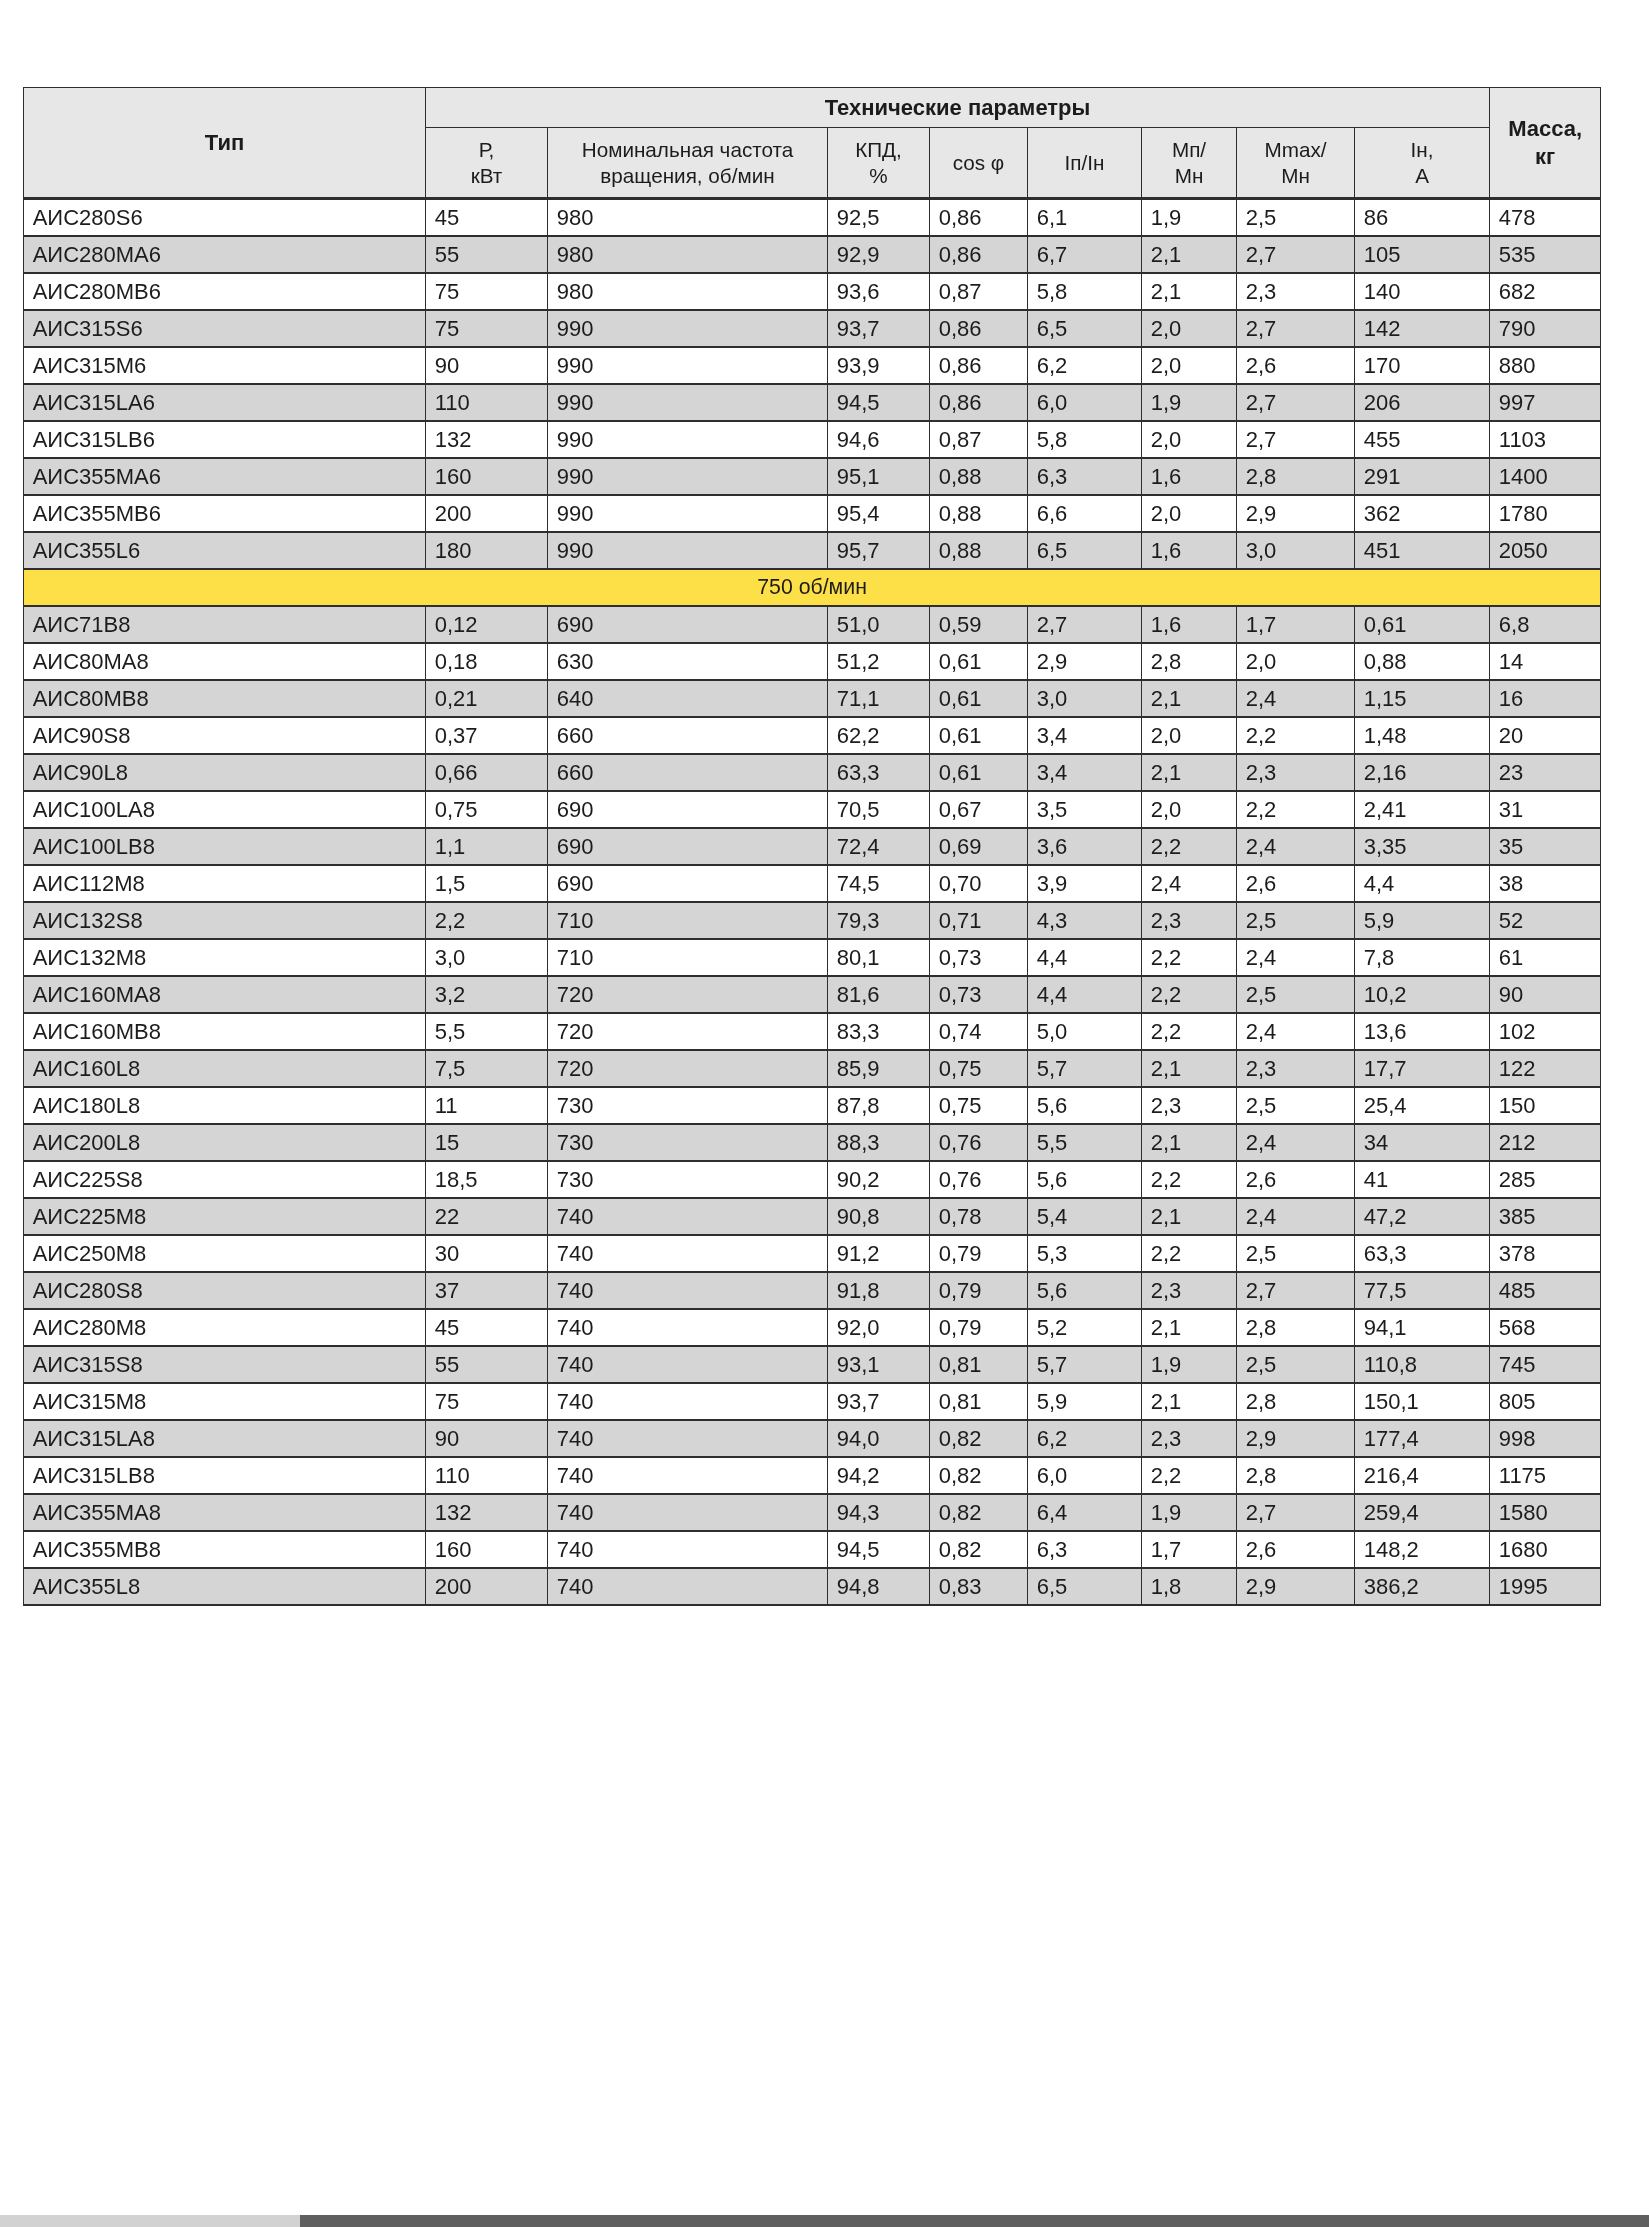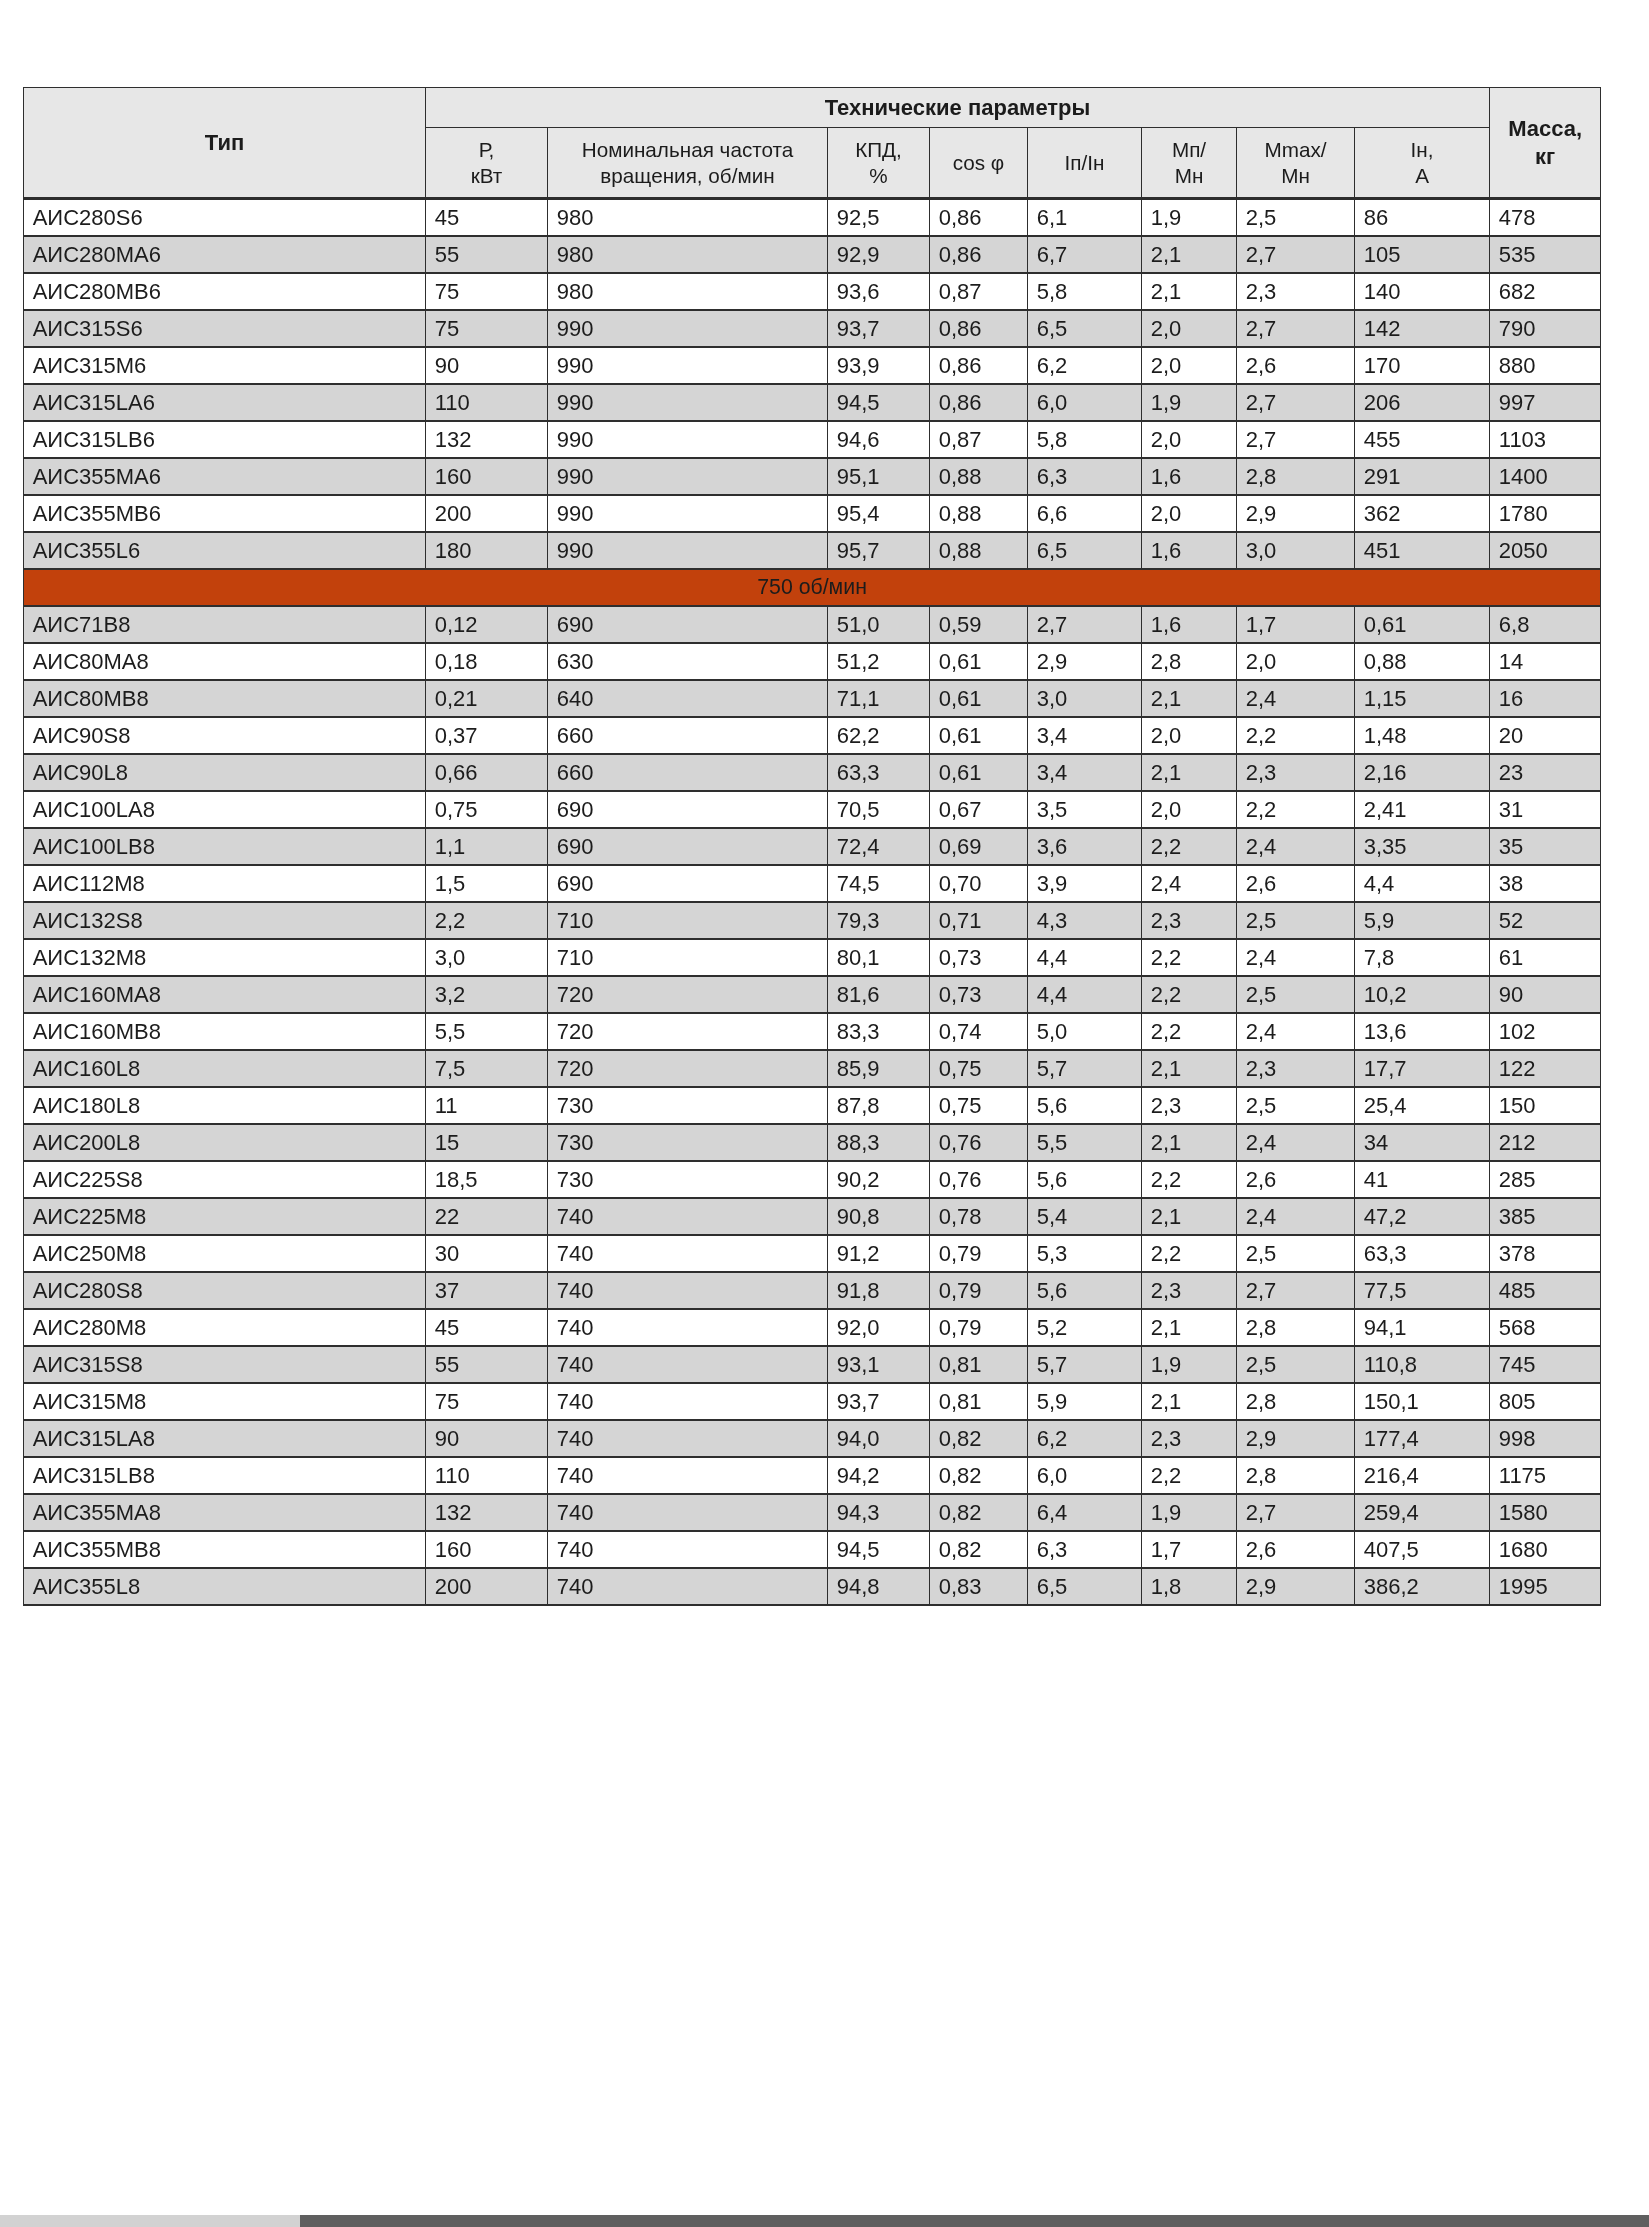--- a/index.html
+++ b/index.html
@@ -24,21 +24,21 @@
   .spec-table th.bold{font-weight:bold;font-size:22px;}
   .hrow1 th{height:37px;}
   .hrow2 th{height:67px;}
   thead tr:last-child th, thead th[rowspan]{border-bottom:3.3px solid var(--border,#2e2e2e);}
   .spec-table td{
     height:35px;padding:0 0 0 8.7px;text-align:left;vertical-align:middle;
     border-top-width:2px;border-bottom-width:2px;background:#ffffff;
   }
   tr.dark td{background:var(--row-alt,#d5d5d5);}
   td.divider{
-    text-align:center;padding:0;font-size:21.3px;background:#c2410c;
+    text-align:center;padding:0;font-size:21.3px;background:#fde047;
   }
   .pre{white-space:pre-line;}
   .footer-bar{position:absolute;bottom:0;height:12px;}
   .footer-bar.left{left:0;width:300px;}
   .footer-bar.right{left:300px;width:1349px;}
 </style>
 </head>
 <body>
 
 <table class="spec-table">
@@ -504,21 +504,21 @@
       </tr>
       <tr>
         <td>АИС355МВ8</td>
         <td>160</td>
         <td>740</td>
         <td>94,5</td>
         <td>0,82</td>
         <td>6,3</td>
         <td>1,7</td>
         <td>2,6</td>
-        <td>407,5</td>
+        <td>148,2</td>
         <td>1680</td>
       </tr>
       <tr class="dark">
         <td>АИС355L8</td>
         <td>200</td>
         <td>740</td>
         <td>94,8</td>
         <td>0,83</td>
         <td>6,5</td>
         <td>1,8</td>

